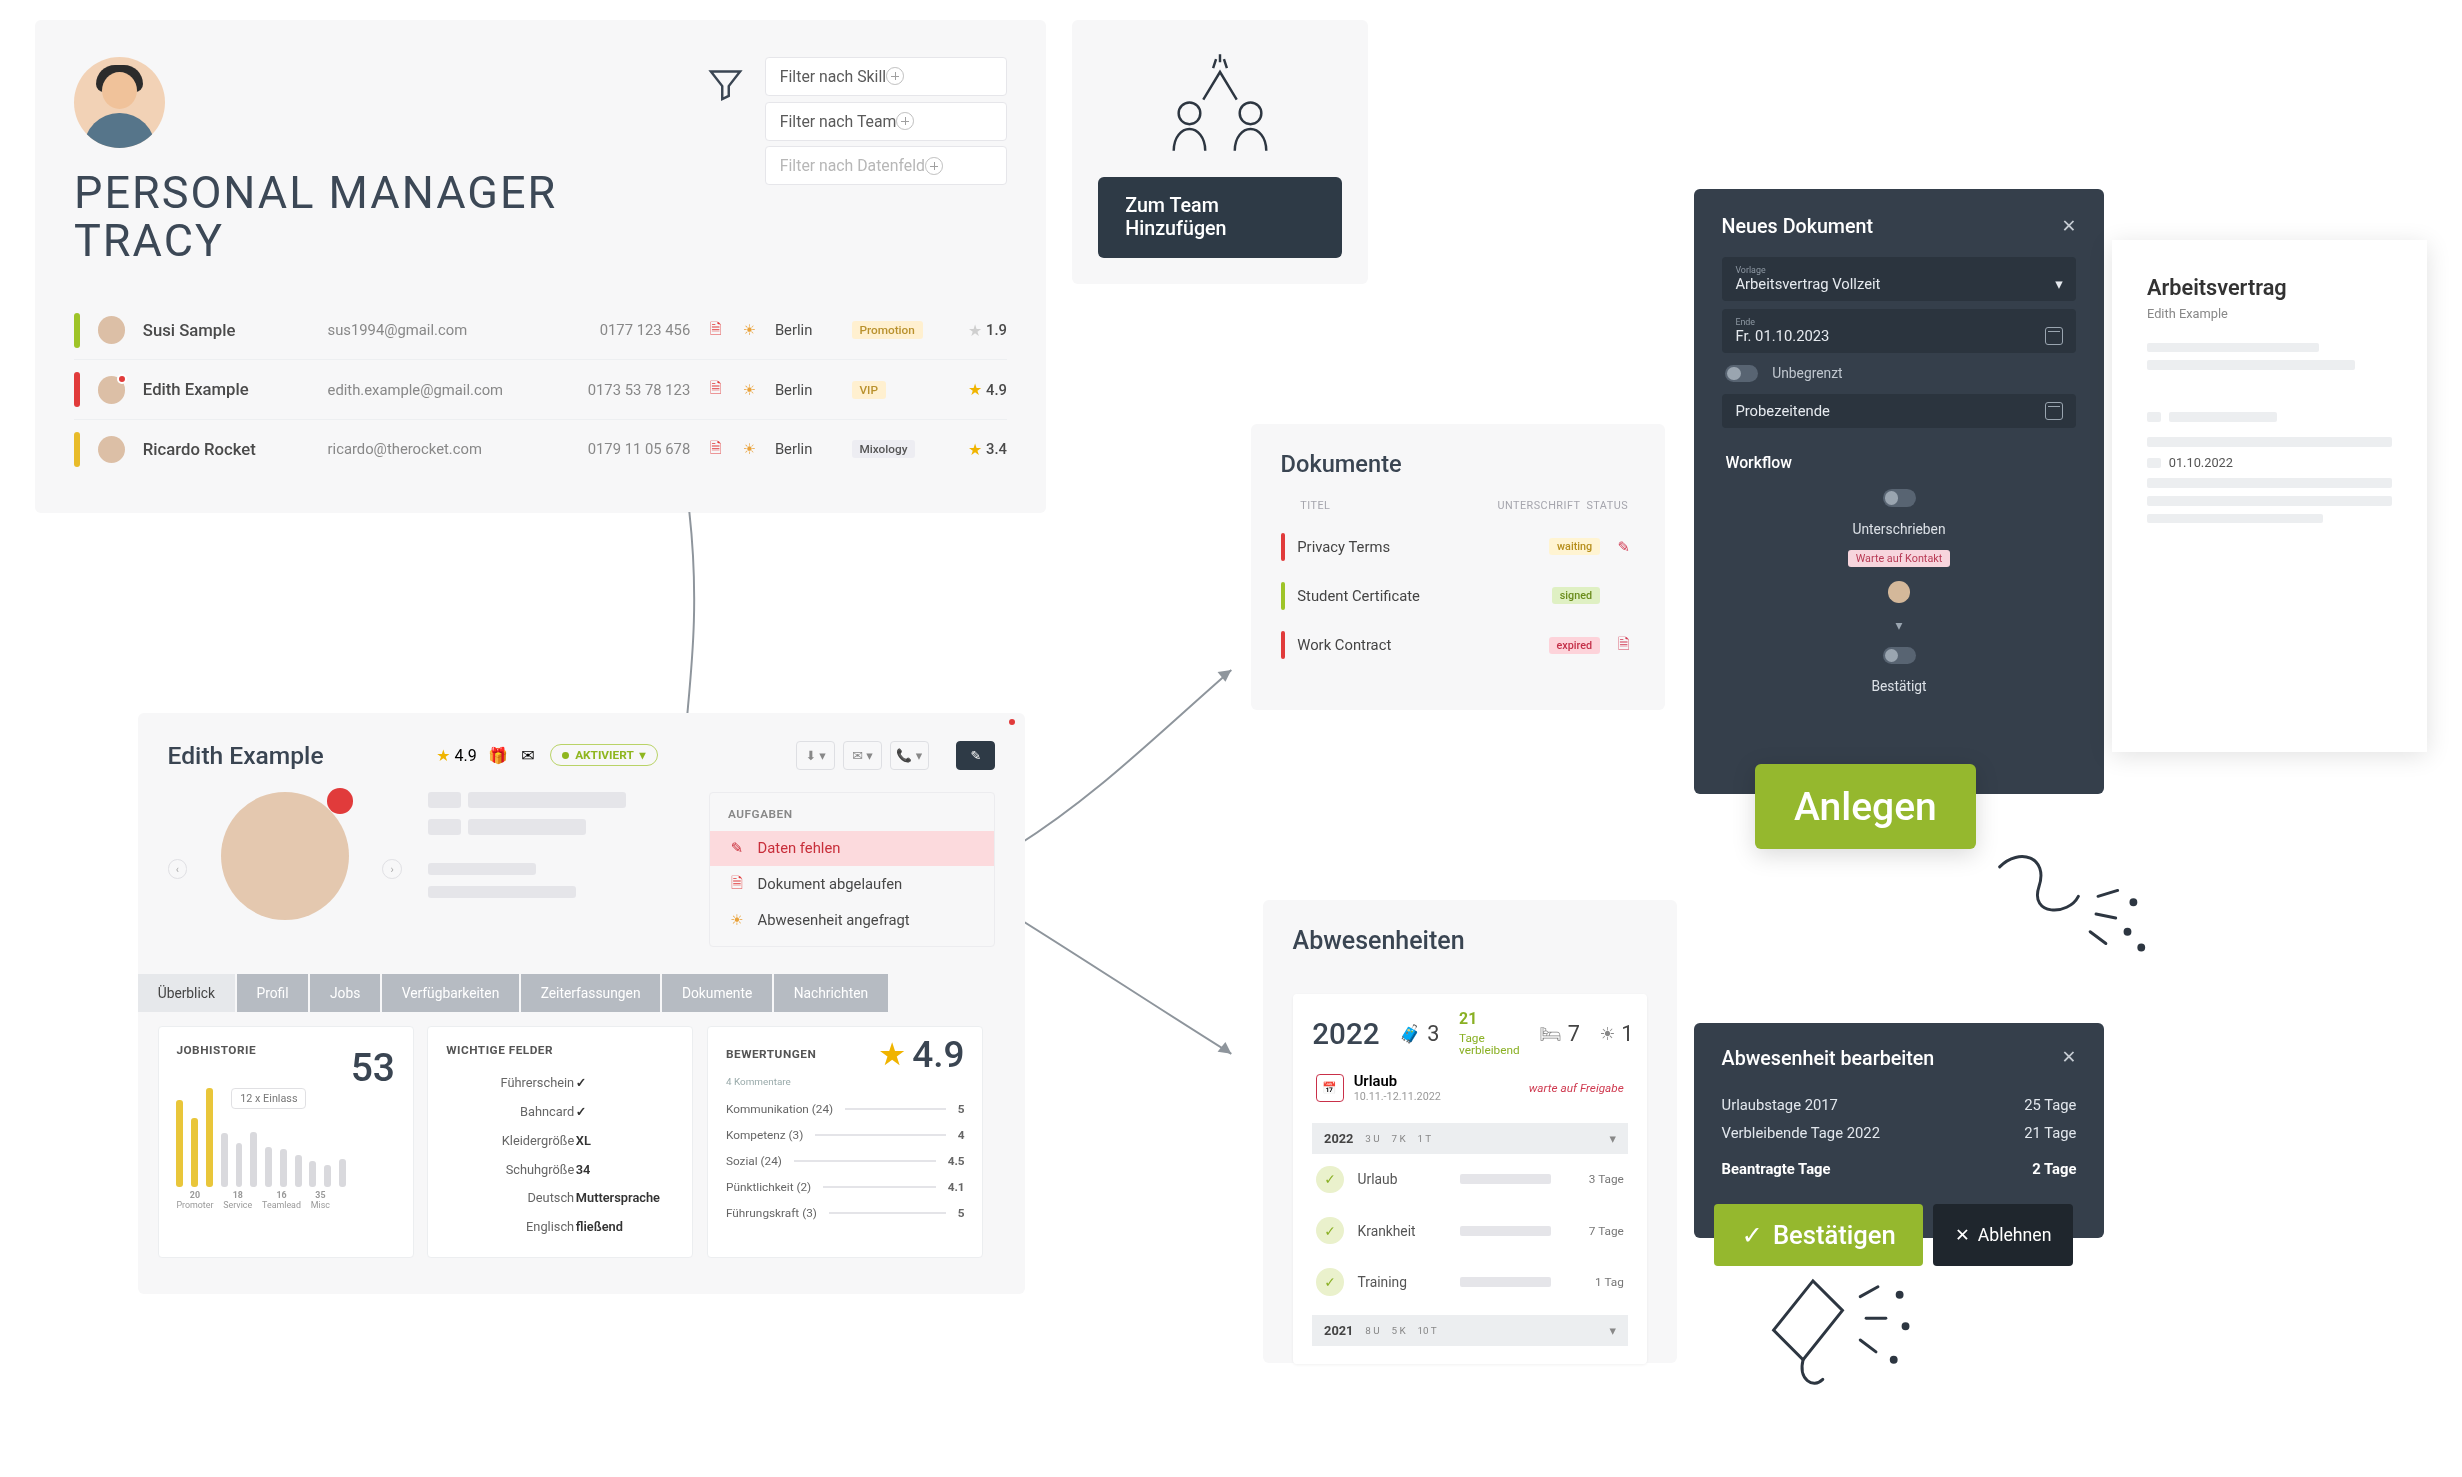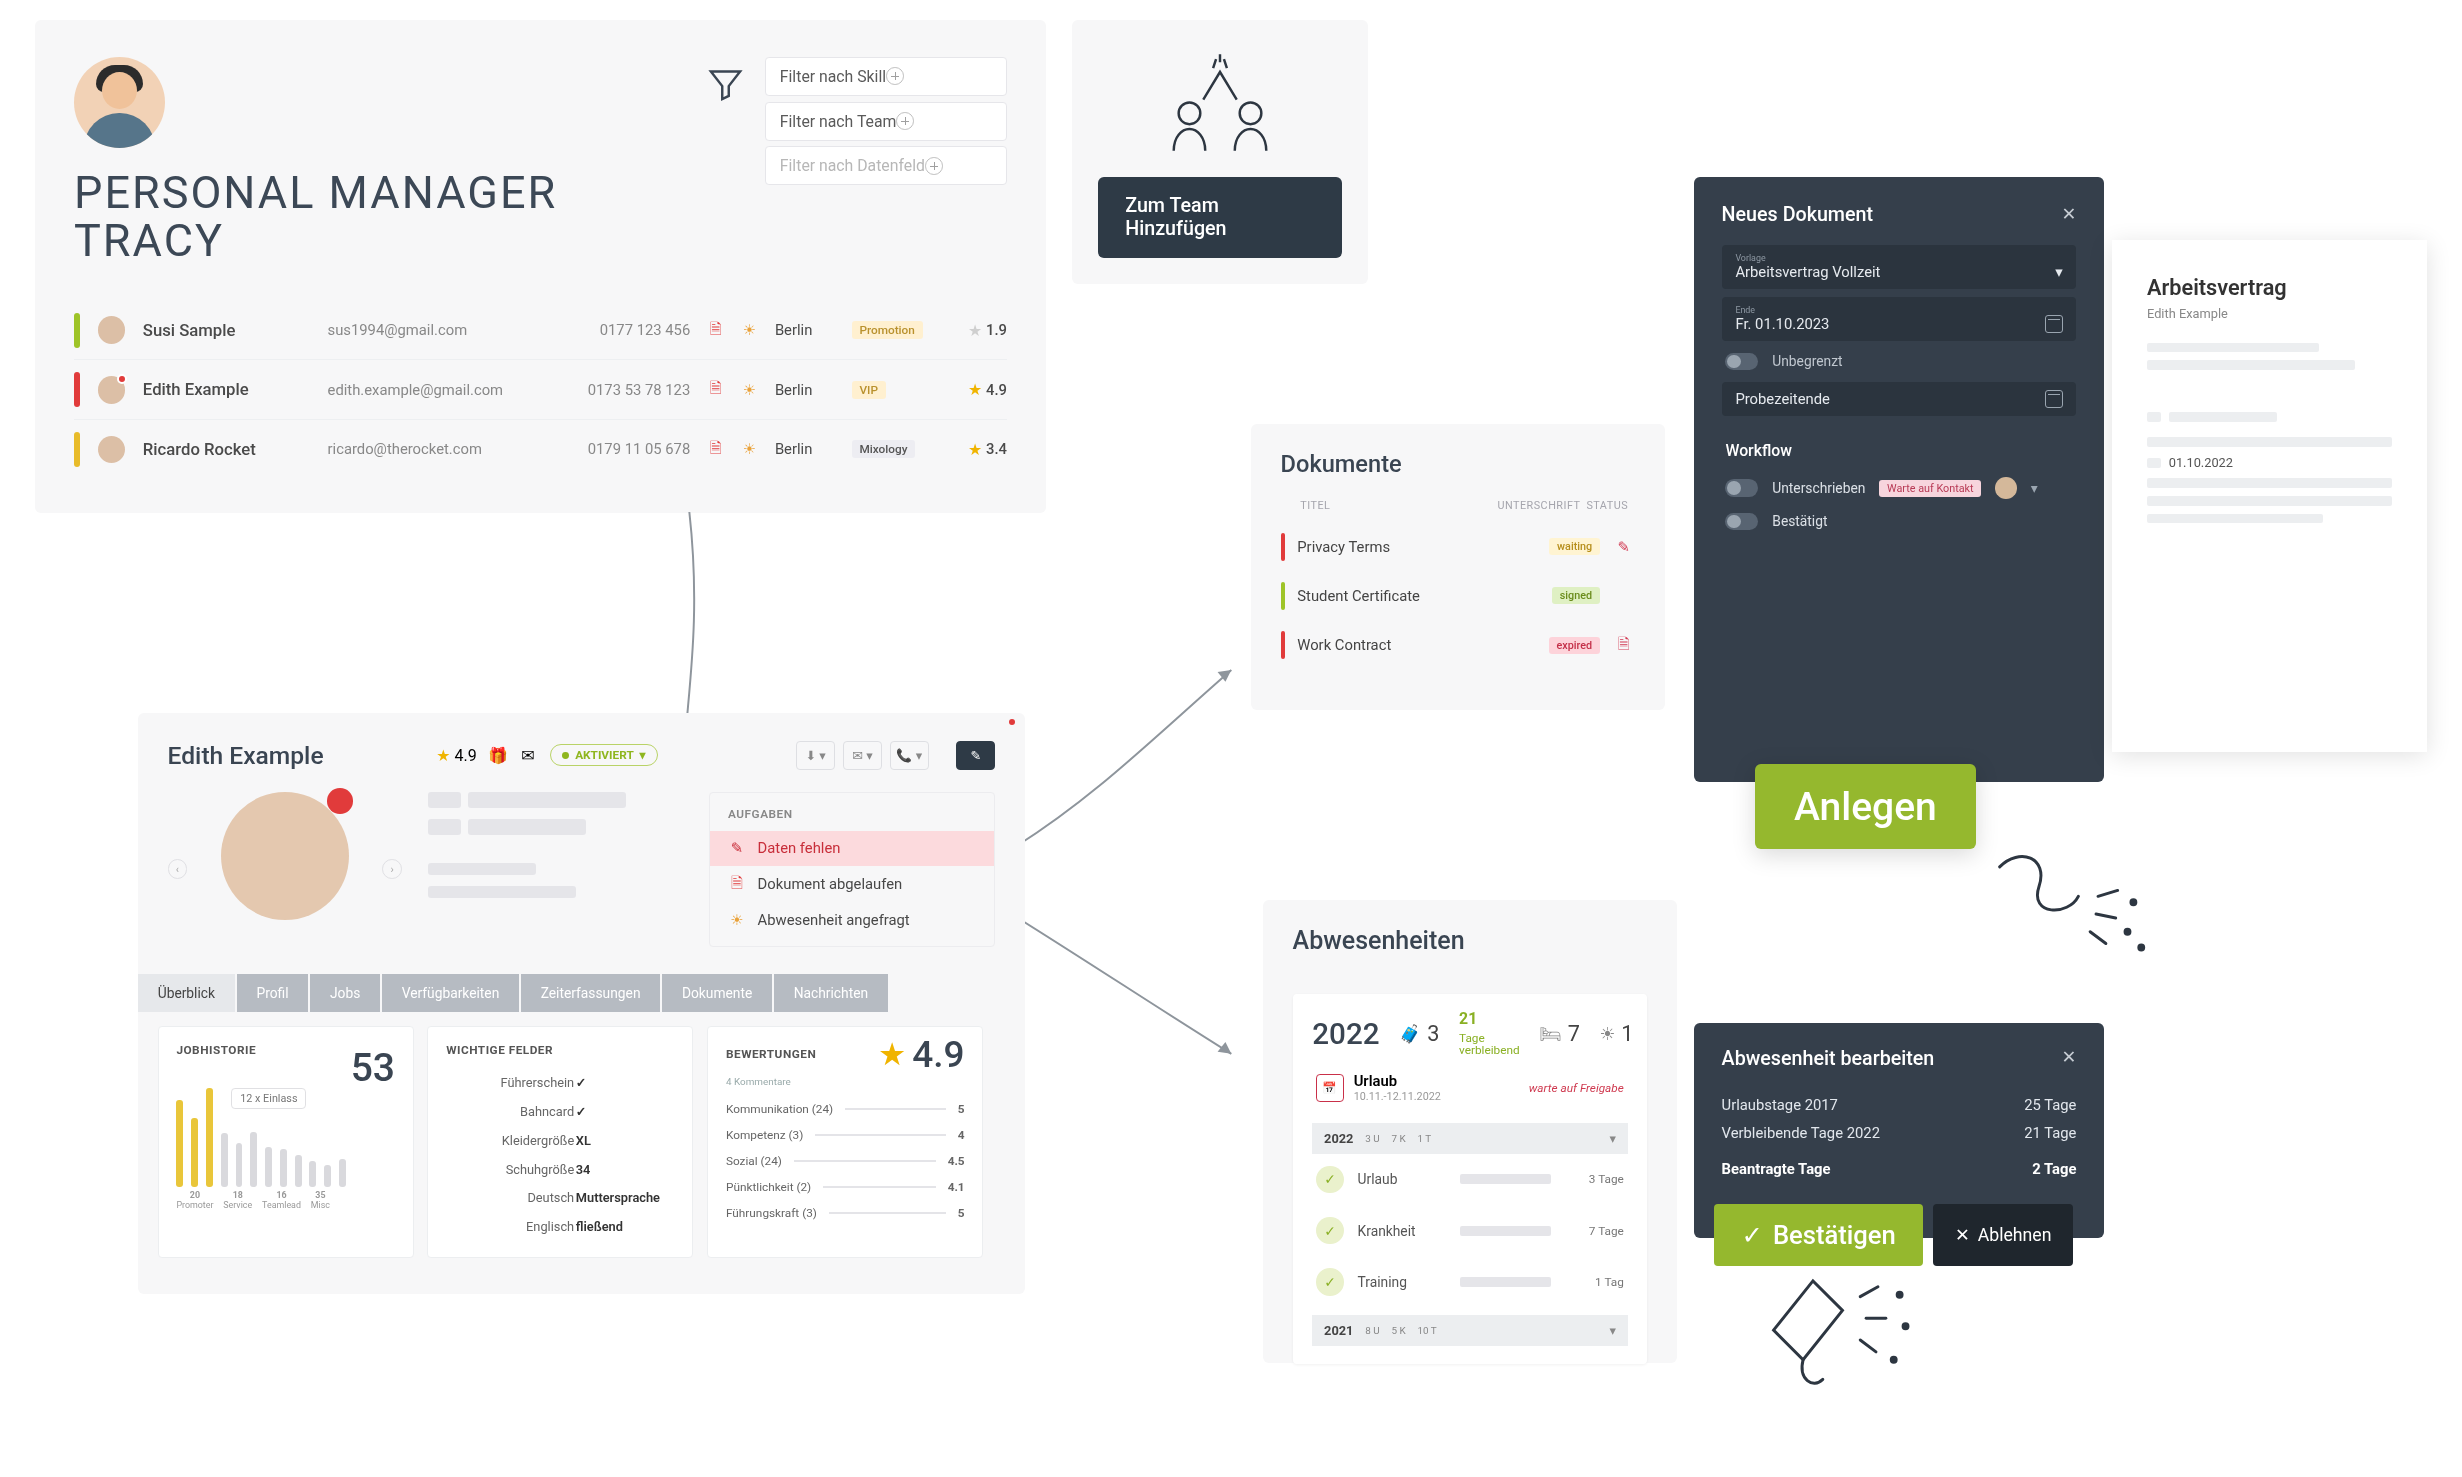--- a/index.html
+++ b/index.html
@@ -107,33 +107,33 @@
   .dok-head{display:flex;font-size:10.8px;color:#a5a5ad;letter-spacing:0.5px;padding:0 0 9.9px 19.7px;}
   .dok-head .t{flex:1;} .dok-head .u{width:89px;} .dok-head .s{width:49px;}
   .dok-row{display:flex;align-items:center;padding:10.8px 0 10.8px 0;gap:11.8px;font-size:14.8px;color:#444;}
   .dok-m{width:4.9px;height:27.6px;border-radius:3px;}
   .dok-row .t{flex:1;}
   .mini-tag{padding:2px 7.9px;border-radius:3px;font-size:10.8px;font-weight:500;}
   .mini-tag.waiting{background:#fff4d2;color:#b78f1d;} .mini-tag.signed{background:#dff0c3;color:#6a8c1c;} .mini-tag.expired{background:#fdd3da;color:#c43049;}
   .dok-ic{width:23.6px;text-align:center;}
 
   
-  #modal-doc{left:1694px;top:177px;width:410px;height:605px;background:#353f4b;border-radius:5.9px;padding:25.6px 27.6px;color:#dbe0e6;}
+  #modal-doc{left:1694px;top:189px;width:410px;height:605px;background:#353f4b;border-radius:5.9px;padding:25.6px 27.6px;color:#dbe0e6;}
   #modal-doc h3{color:#fff;font-size:19.7px;font-weight:500;margin-bottom:19.7px;display:flex;justify-content:space-between;align-items:center;}
   .close-x{color:#c7cdd4;font-size:17.7px;cursor:pointer;}
   .dk-field{background:#2b343e;border-radius:3.9px;padding:7.9px 13.8px;margin-bottom:7.9px;}
   .dk-field .tiny{font-size:8.9px;color:#8e98a3;}
   .dk-field .val{font-size:14.8px;color:#e6eaef;display:flex;justify-content:space-between;align-items:center;}
   .cal-ic{width:17.7px;height:17.7px;border:1.5px solid #9aa5b0;border-radius:3px;position:relative;}
   .cal-ic::before{content:"";position:absolute;top:3px;left:2px;right:2px;height:1px;background:#9aa5b0;}
   .toggle-row{display:flex;align-items:center;gap:13.8px;margin:11.8px 3.9px;font-size:13.8px;color:#c0c7cf;}
   .toggle{width:33px;height:17.7px;background:#586472;border-radius:8.9px;position:relative;}
   .toggle::after{content:"";position:absolute;left:2px;top:2px;width:13.8px;height:13.8px;border-radius:50%;background:#9aa5b0;}
   #modal-doc h4{color:#fff;font-size:15.8px;margin:25.6px 3.9px 9.9px;font-weight:500;}
-  .wf-row{display:flex;align-items:center;gap:13.8px;padding:6.9px 3.9px;font-size:13.8px;}
+  .wf-row{display:flex;align-items:center;gap:13.8px;padding:6.9px 3.9px;font-size:13.8px;flex-direction:column;}
   .wf-tag{background:#f7d5dd;color:#b83a55;padding:2px 7.9px;border-radius:3px;font-size:10.8px;}
   .wf-av{width:21.7px;height:21.7px;border-radius:50%;background:#d4b89a;}
 
   
   #page-doc{left:2112px;top:240px;width:315px;height:512px;background:#fff;box-shadow:0 3.9px 23.6px rgba(0,0,0,.12);padding:35px;}
   #page-doc h3{font-size:21.7px;font-weight:600;color:#333;margin-bottom:5.9px;}
   #page-doc .sub{font-size:12.8px;color:#888;margin-bottom:21.7px;}
   .grey-line{background:#eceef0;height:9.9px;border-radius:2px;margin:7.9px 0;}
 
   

